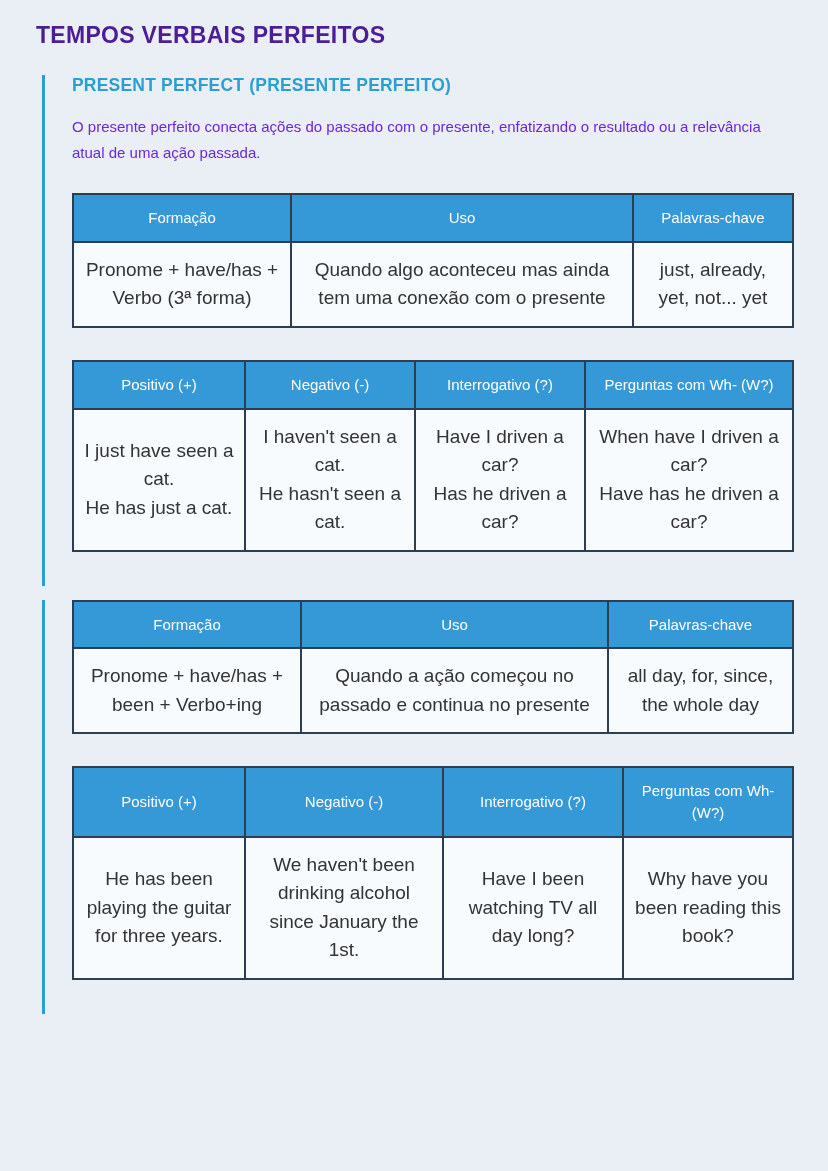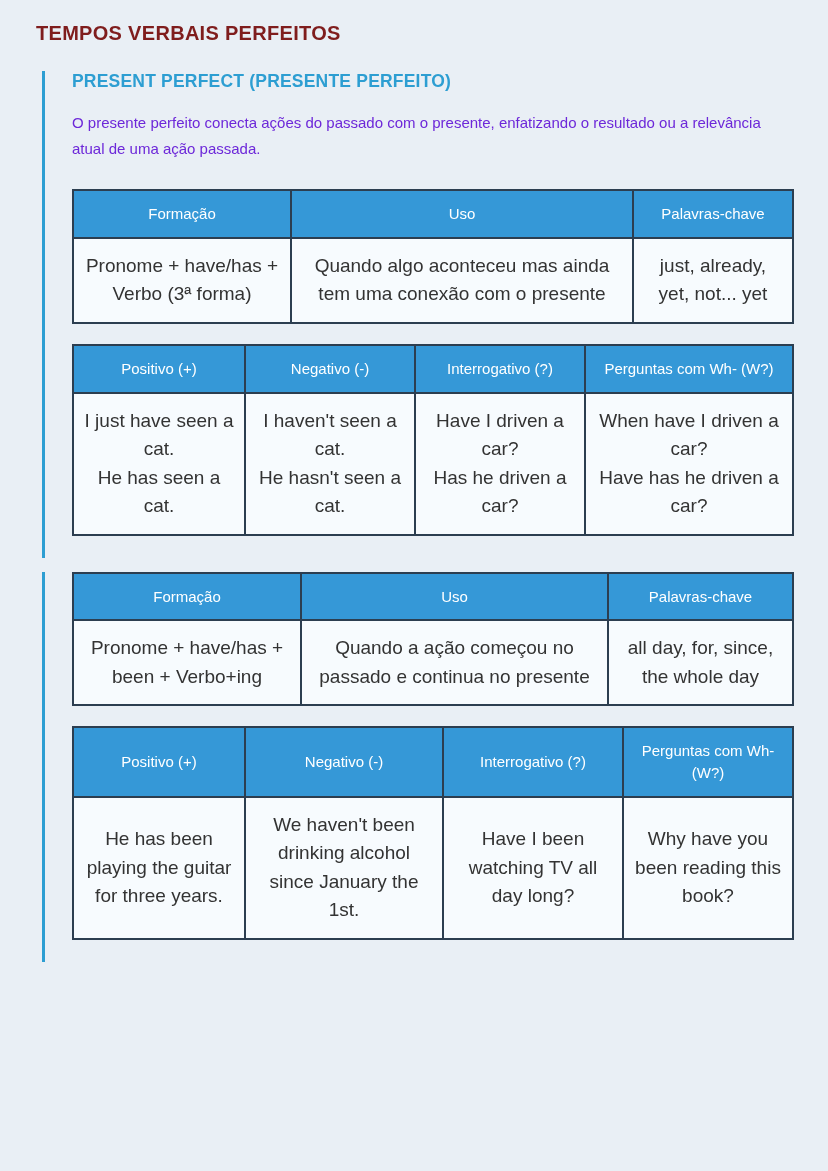--- a/index.html
+++ b/index.html
@@ -11,23 +11,23 @@
     color: #333;
   }
   .page {
     width: 828px;
     height: 1171px;
     padding: 12px 48px 0 36px;
     background: #e9eff5;
     overflow: hidden;
   }
   .page-title {
-    font-size: 20px;
+    font-size: 23px;
     font-weight: 700;
-    color: #7f1d1d;
+    color: #4c1d95;
     margin: 10px 0 26px 0;
     letter-spacing: 0.3px;
   }
   .section {
     margin-left: 6px;
     border-left: 3px solid #2d9ed2;
     padding-left: 27px;
     padding-bottom: 2px;
     margin-bottom: 14px;
   }
@@ -42,21 +42,21 @@
     font-size: 15px;
     line-height: 1.7;
     margin: 0 0 28px 0;
     color: #6d28d9;
     max-width: 716px;
   }
   table.grammar-table {
     border-collapse: collapse;
     width: 720px;
     table-layout: fixed;
-    margin: 0 0 20px 0;
+    margin: 0 0 32px 0;
     background: #f7fbfe;
   }
   table.grammar-table th {
     background: #3598d7;
     color: #ffffff;
     font-weight: 400;
     font-size: 15px;
     padding: 12px 8px;
     border: 2px solid #2c3e50;
     text-align: center;
@@ -119,21 +119,21 @@
           <th>Positivo (+)</th>
           <th>Negativo (-)</th>
           <th>Interrogativo (?)</th>
           <th>Perguntas com Wh- (W?)</th>
         </tr>
       </thead>
       <tbody>
         <tr>
           <td>
             <span class="example-line">I just have seen a cat.</span>
-            <span class="example-line">He has seen a cat.</span>
+            <span class="example-line">He has just a cat.</span>
           </td>
           <td>
             <span class="example-line">I haven't seen a cat.</span>
             <span class="example-line">He hasn't seen a cat.</span>
           </td>
           <td>
             <span class="example-line">Have I driven a car?</span>
             <span class="example-line">Has he driven a car?</span>
           </td>
           <td>

